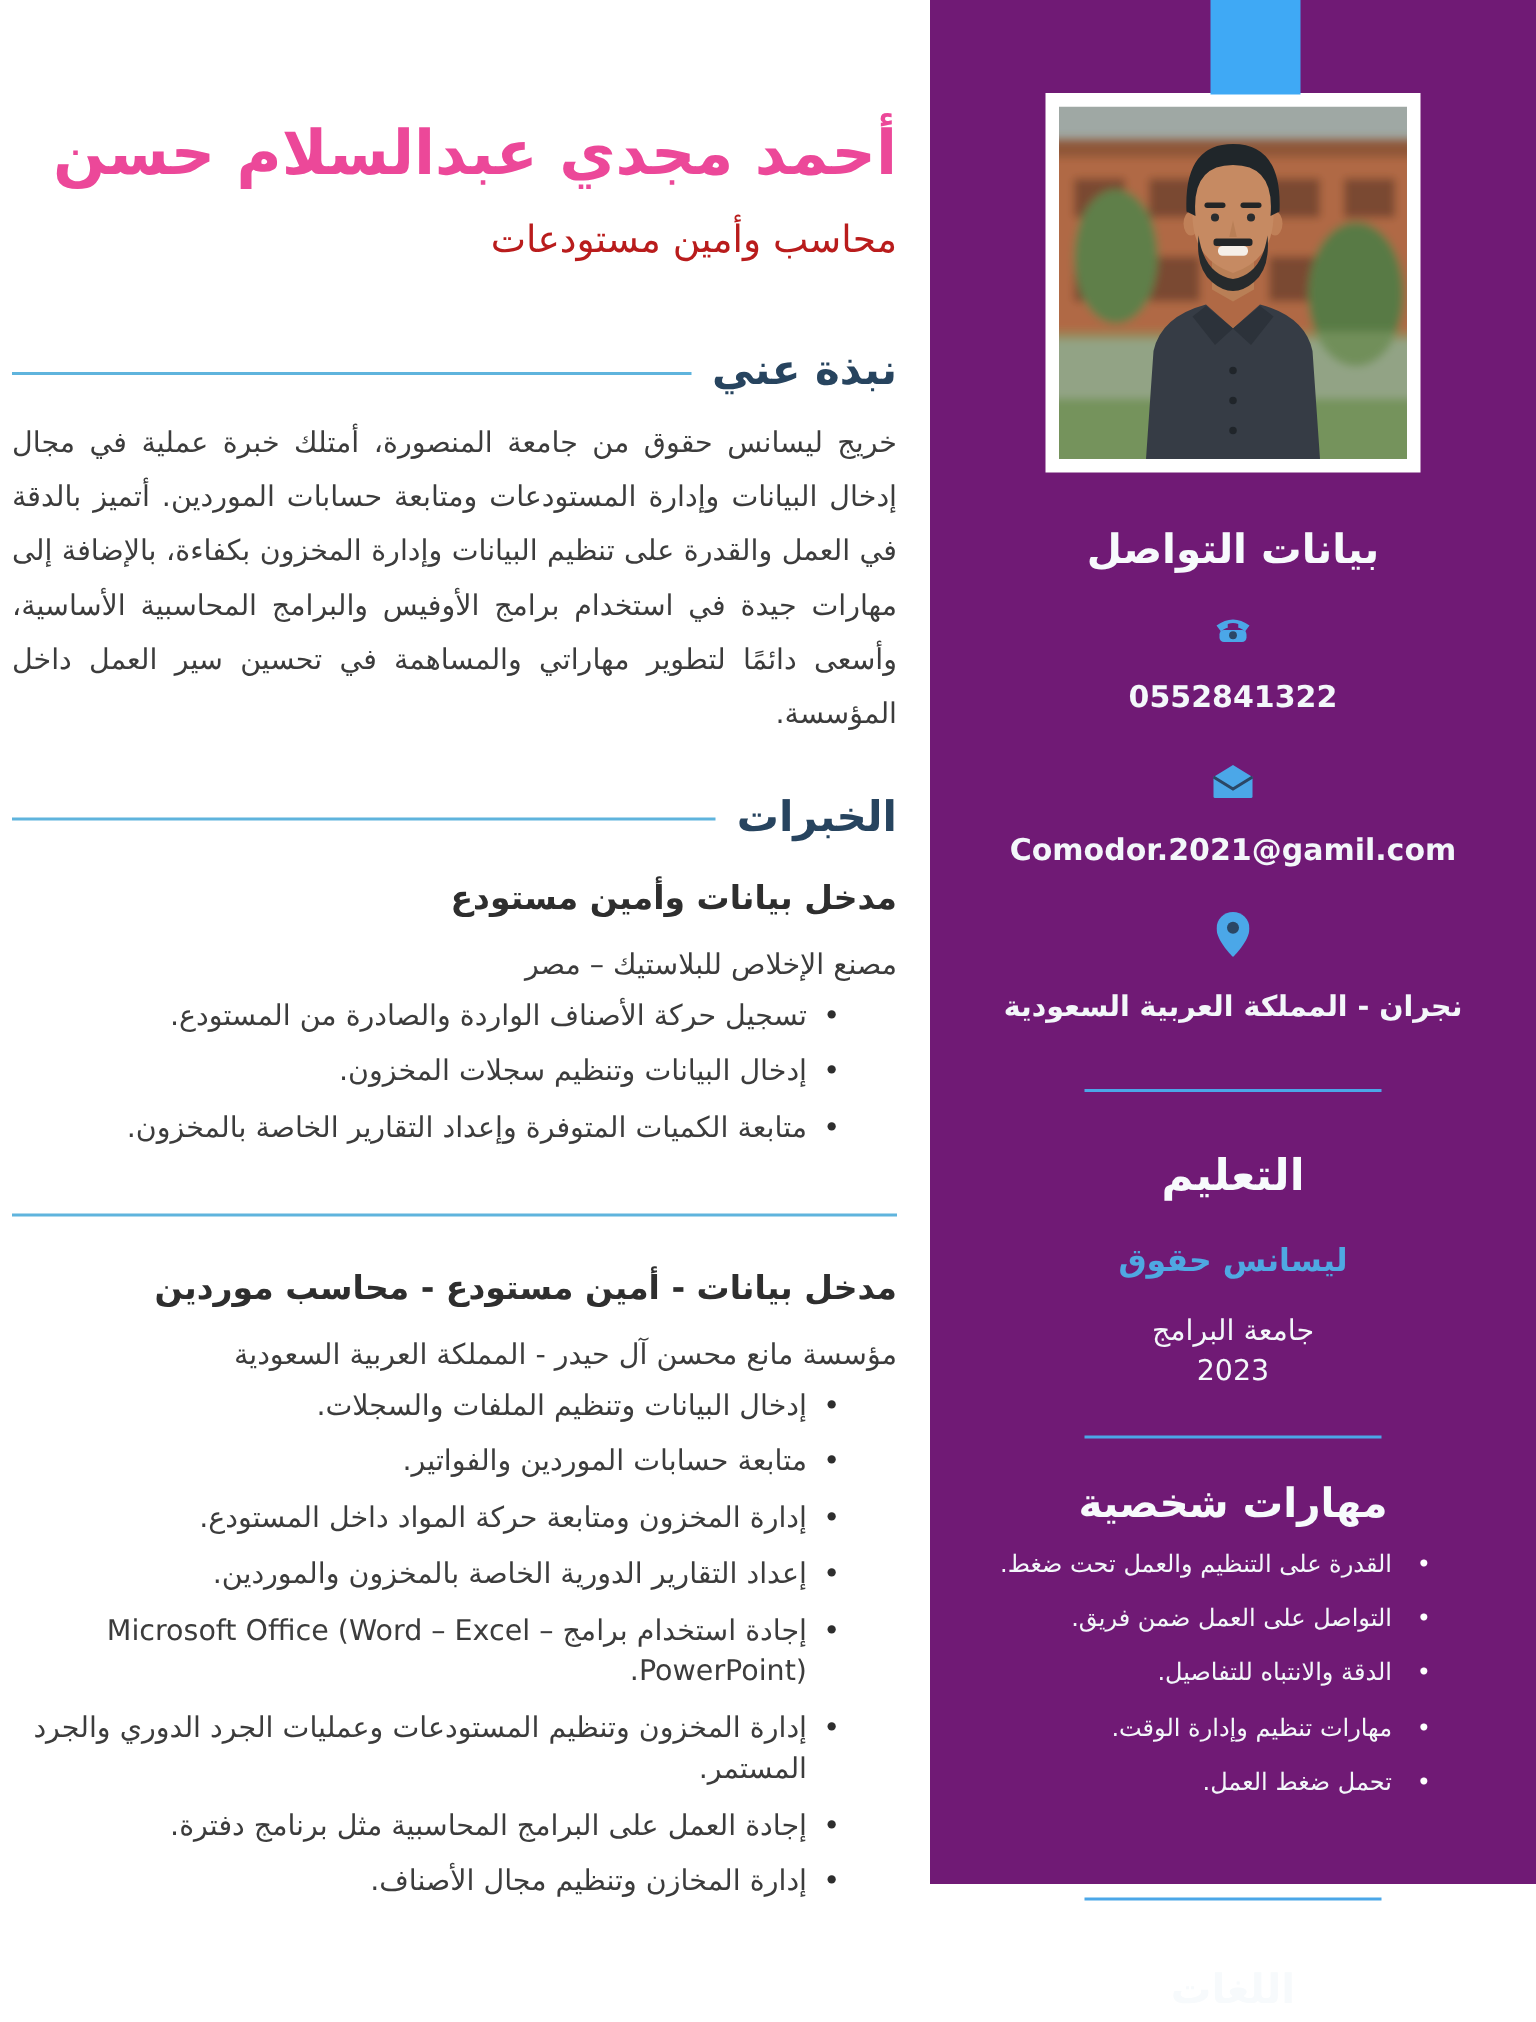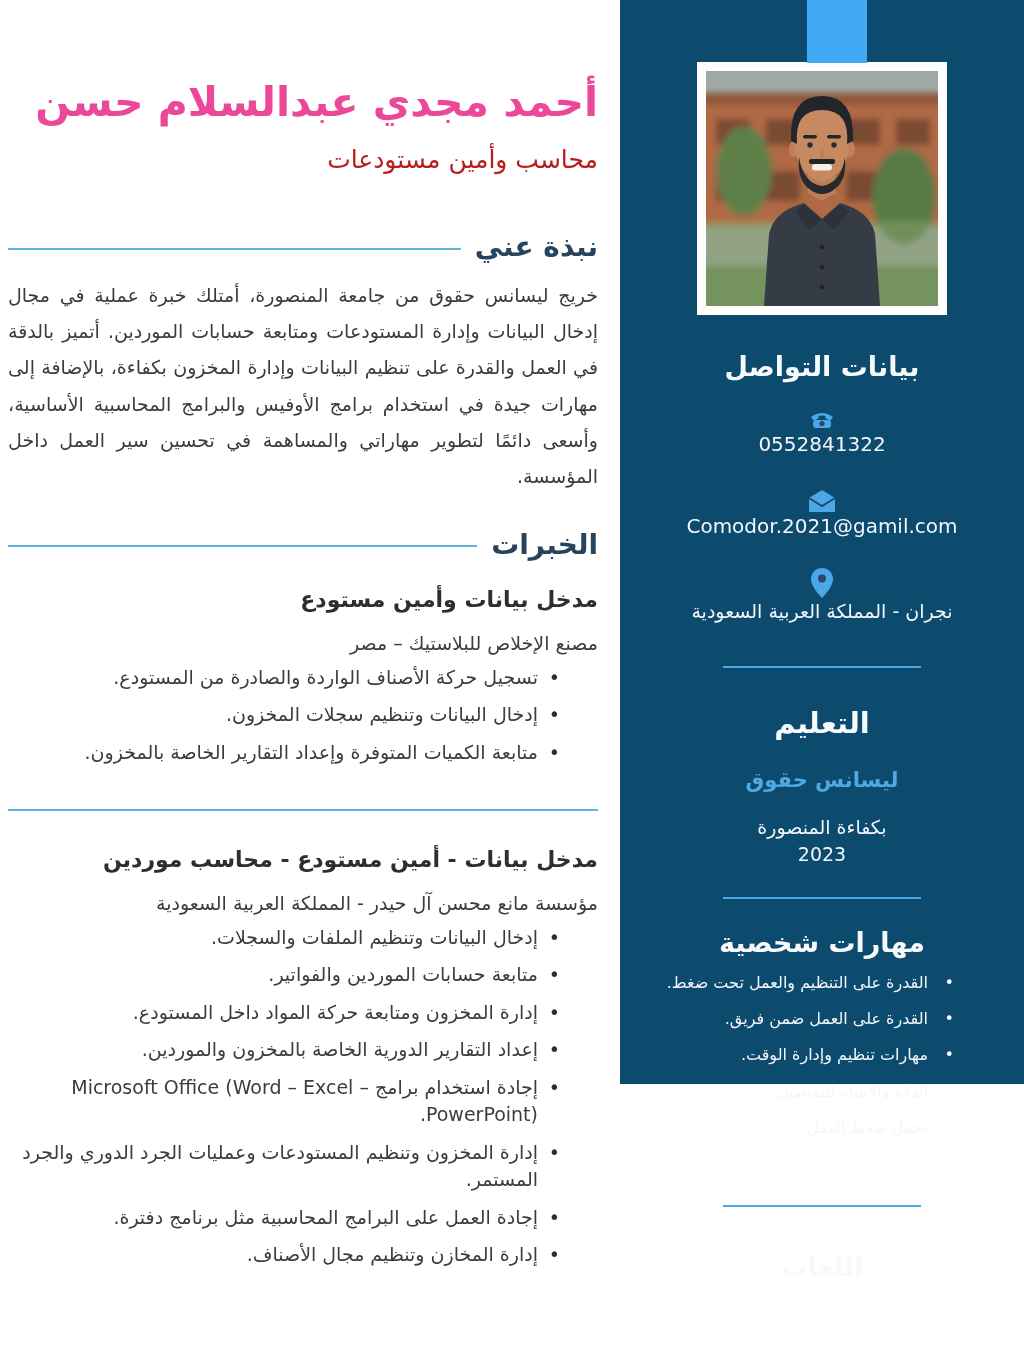--- a/index.html
+++ b/index.html
@@ -7,36 +7,36 @@
   body {
     width: 1024px; height: 1348px; overflow: hidden;
     background: #ffffff;
     font-family: "DejaVu Sans", sans-serif;
     direction: rtl;
   }
   .page { width: 1024px; height: 1348px; display: flex; direction: rtl; }
 
   
   .sidebar {
-    width: 404px; height: 1084px; flex: 0 0 404px;
-    background: #0c4a6e; color: #F3F7FA;
+    width: 404px; height: 1256px; flex: 0 0 404px;
+    background: #701a75; color: #F3F7FA;
     position: relative; text-align: center;
   }
   .ribbon { position: absolute; top: 0; left: 187px; width: 60px; height: 63px; background: #3FA9F5; }
   .photo-frame {
     width: 250px; height: 253px; margin: 62px auto 0;
     background: #ffffff; padding: 9px;
   }
   .photo-frame svg { display: block; width: 232px; height: 235px; }
   .sb-h { font-size: 27px; font-weight: bold; color: #F7FAFC; }
   .contact-heading { margin-top: 36px; }
   .contact-item { margin-top: 24px; }
   .contact-icon { height: 24px; display: flex; justify-content: center; align-items: flex-end; }
   .contact-icon svg { display: block; }
-  .contact-value { margin-top: 2px; font-size: 20px; color: #F3F7FA; }
+  .contact-value { margin-top: 22px; font-size: 20px; color: #F3F7FA; font-weight: bold; }
   .contact-value.ltr { direction: ltr; unicode-bidi: embed; }
   .contact-value.small { font-size: 19px; }
   .sb-divider { width: 198px; height: 2px; background: #4BA7E8; margin: 44px auto 0; }
   .edu-heading { margin-top: 38px; font-size: 29px; }
   .edu-degree { margin-top: 28px; font-size: 21px; font-weight: bold; color: #4FA8E2; }
   .edu-univ { margin-top: 24px; font-size: 19px; }
   .edu-year { margin-top: 5px; font-size: 19px; }
   .ps-heading { margin-top: 28px; }
   .sb-list { list-style: none; text-align: right; padding: 0 70px 0 28px; margin-top: 10px; }
   .sb-list li {
@@ -162,32 +162,32 @@
           <circle cx="11" cy="10.5" r="4" fill="#2B4765"></circle>
         </svg>
       </div>
       <p class="contact-value small">نجران - المملكة العربية السعودية</p>
     </div>
 
     <div class="sb-divider"></div>
 
     <h2 class="sb-h edu-heading">التعليم</h2>
     <p class="edu-degree">ليسانس حقوق</p>
-    <p class="edu-univ">بكفاءة المنصورة</p>
+    <p class="edu-univ">جامعة البرامج</p>
     <p class="edu-year">2023</p>
 
     <div class="sb-divider" style="margin-top:32px"></div>
 
     <h2 class="sb-h ps-heading">مهارات شخصية</h2>
     <ul class="sb-list">
 
     <li>القدرة على التنظيم والعمل تحت ضغط.</li>
-        <li>القدرة على العمل ضمن فريق.</li>
+        <li>التواصل على العمل ضمن فريق.</li>
+        <li>الدقة والانتباه للتفاصيل.</li>
         <li>مهارات تنظيم وإدارة الوقت.</li>
-        <li>الدقة والانتباه للتفاصيل.</li>
         <li>تحمل ضغط العمل.</li>
       </ul>
 
     <div class="sb-divider lang-divider"></div>
 
     <h2 class="sb-h lang-heading">اللغات</h2>
 
   </aside>
 
   <main class="main">

